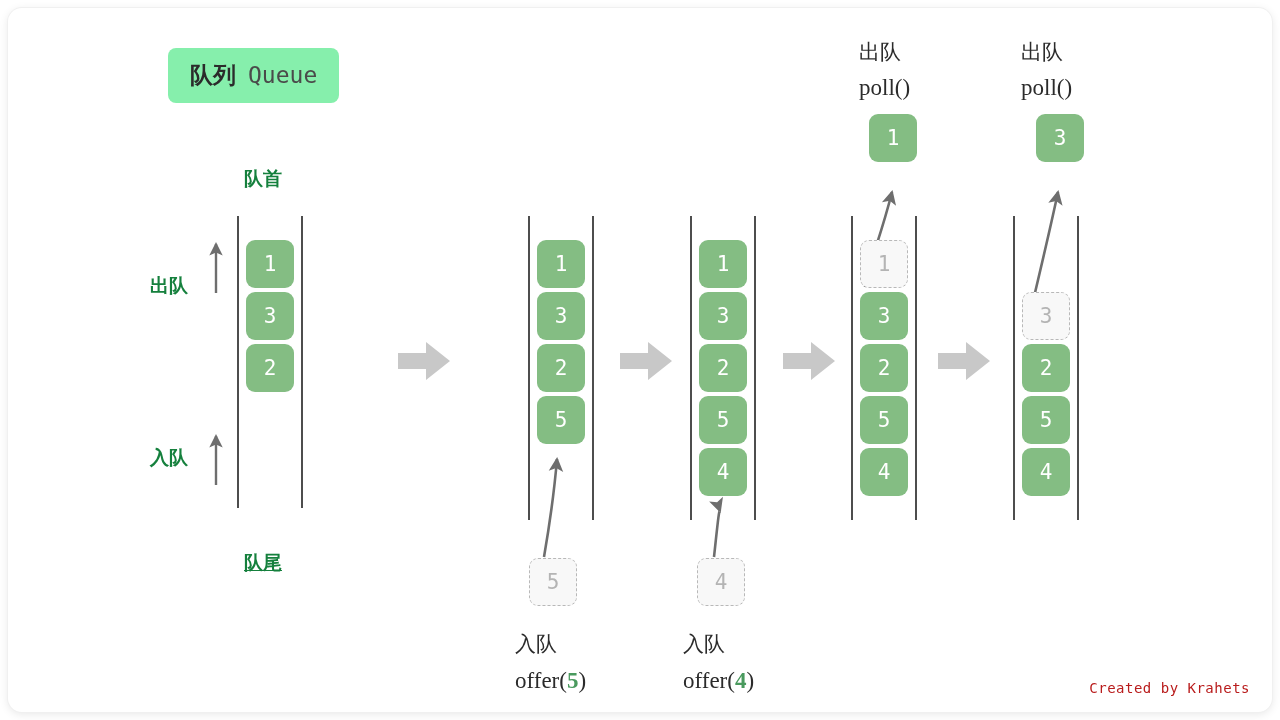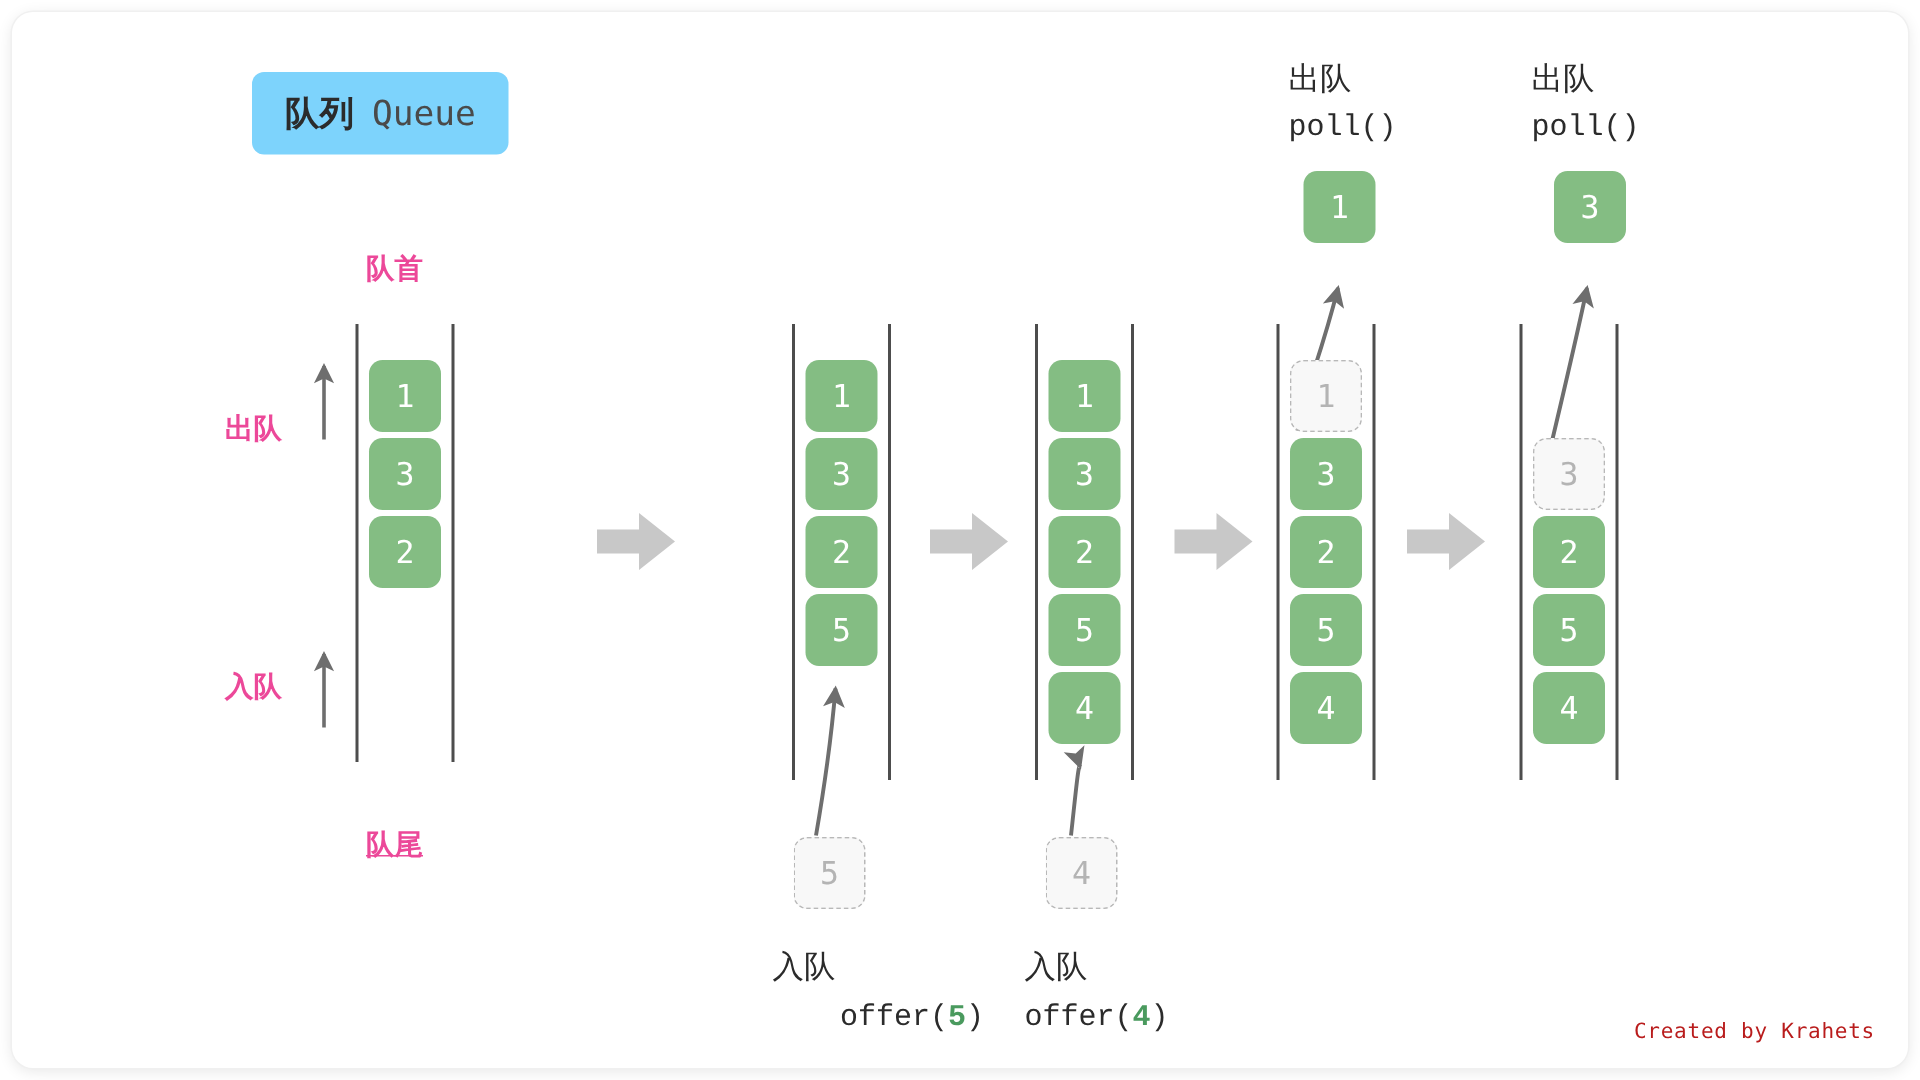--- a/index.html
+++ b/index.html
@@ -7,33 +7,33 @@
        font-family:"Liberation Sans","DejaVu Sans",sans-serif;}
 
   #canvas{position:absolute;left:8px;top:8px;width:1264px;height:704px;
           background:#ffffff;border-radius:14px;
           box-shadow:0 0 0 1px #f0f0f0, 0 2px 10px rgba(0,0,0,0.10);
           overflow:hidden;}
 
   .abs{position:absolute;}
 
   
-  #title-badge{left:160px;top:40px;background:#7dd3fc;border-radius:8px;
+  #title-badge{left:160px;top:40px;background:#86efac;border-radius:8px;
                padding:12px 22px;display:flex;align-items:baseline;gap:12px;}
   #title-badge .cn{font-size:23px;font-weight:bold;color:#2b2b2b;
                    font-family:"DejaVu Sans",sans-serif;}
   #title-badge .en{font-size:23px;color:#4a4a4a;
                    font-family:"DejaVu Sans Mono","Liberation Mono",monospace;}
 
   
   .cnlabel{font-family:"DejaVu Sans",sans-serif;font-weight:bold;
-           font-size:19px;color:#ec4899;white-space:nowrap;}
+           font-size:19px;color:#15803d;white-space:nowrap;}
   .oplabel{font-family:"DejaVu Sans",sans-serif;font-size:21px;
            color:#2b2b2b;white-space:nowrap;line-height:1.55;}
-  .mono{font-family:Liberation Mono, monospace;font-size:20px;
+  .mono{font-family:Liberation Serif, serif;font-size:23px;
         color:#2b2b2b;white-space:nowrap;line-height:1.55;}
   .mono .hi{color:#4a9a5e;font-weight:bold;}
 
   
   .col{position:absolute;}
   .rail{position:absolute;width:1.6px;background:#4d4d4d;}
   .rail.l{left:0;}
   .rail.r{right:0;}
 
   .cell{position:absolute;width:48px;height:48px;border-radius:9px;
@@ -128,21 +128,21 @@
   <div class="col" style="left:520px;top:200px;width:66px;height:312px;">
     <div class="rail l" style="top:8px;height:304px;"></div>
     <div class="rail r" style="top:8px;height:304px;"></div>
     <div class="cell filled" style="left:9px;top:32px;">1</div>
     <div class="cell filled" style="left:9px;top:84px;">3</div>
     <div class="cell filled" style="left:9px;top:136px;">2</div>
     <div class="cell filled" style="left:9px;top:188px;">5</div>
   </div>
   <div class="cell ghost abs" style="left:521px;top:550px;">5</div>
   <div class="oplabel abs" style="left:507px;top:620px;">入队</div>
-  <div class="mono abs" style="left:507px;top:655px;margin-left:45px;">
+  <div class="mono abs" style="left:507px;top:655px;">
     <span>offer(</span><span class="hi">5</span><span>)</span>
   </div>
 
   <div class="col" style="left:682px;top:200px;width:66px;height:312px;">
     <div class="rail l" style="top:8px;height:304px;"></div>
     <div class="rail r" style="top:8px;height:304px;"></div>
     <div class="cell filled" style="left:9px;top:32px;">1</div>
     <div class="cell filled" style="left:9px;top:84px;">3</div>
     <div class="cell filled" style="left:9px;top:136px;">2</div>
     <div class="cell filled" style="left:9px;top:188px;">5</div>

